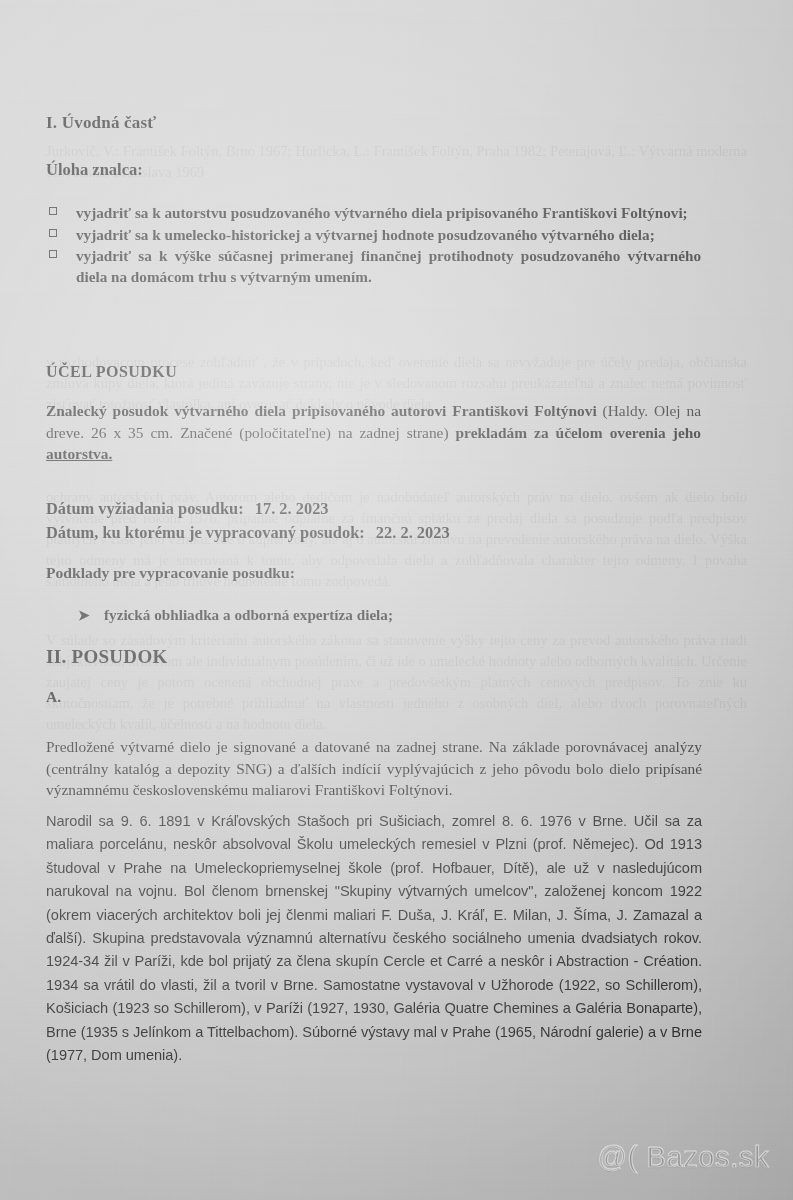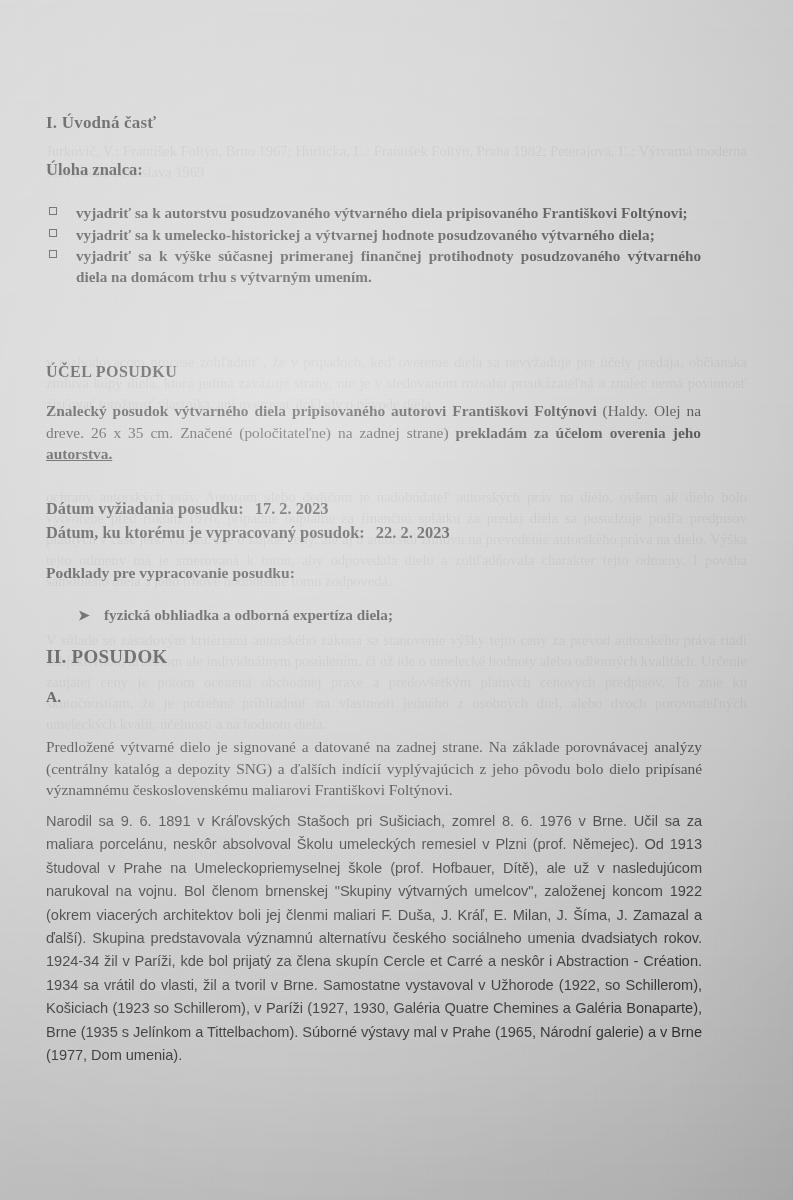--- a/index.html
+++ b/index.html
@@ -264,14 +264,15 @@
 
     <div class="blk para-serif" style="left:46px; top:736px; width:656px;">Predložené výtvarné dielo je signované a datované na zadnej strane. Na základe porovnávacej analýzy (centrálny katalóg a depozity SNG) a ďalších indícií vyplývajúcich z jeho pôvodu bolo dielo pripísané významnému československému maliarovi Františkovi Foltýnovi.</div>
 
     <div class="blk para-sans" style="left:46px; top:810px; width:656px;">Narodil sa 9. 6. 1891 v Kráľovských Stašoch pri Sušiciach, zomrel 8. 6. 1976 v Brne. Učil sa za maliara porcelánu, neskôr absolvoval Školu umeleckých remesiel v Plzni (prof. Němejec). Od 1913 študoval v Prahe na Umeleckopriemyselnej škole (prof. Hofbauer, Dítě), ale už v nasledujúcom narukoval na vojnu. Bol členom brnenskej "Skupiny výtvarných umelcov", založenej koncom 1922 (okrem viacerých architektov boli jej členmi maliari F. Duša, J. Kráľ, E. Milan, J. Šíma, J. Zamazal a ďalší). Skupina predstavovala významnú alternatívu českého sociálneho umenia dvadsiatych rokov. 1924-34 žil v Paríži, kde bol prijatý za člena skupín Cercle et Carré a neskôr i Abstraction - Création. 1934 sa vrátil do vlasti, žil a tvoril v Brne. Samostatne vystavoval v Užhorode (1922, so Schillerom), Košiciach (1923 so Schillerom), v Paríži (1927, 1930, Galéria Quatre Chemines a Galéria Bonaparte), Brne (1935 s Jelínkom a Tittelbachom). Súborné výstavy mal v Prahe (1965, Národní galerie) a v Brne (1977, Dom umenia).</div>
 
   </div>
 
   <div class="page-light"></div>
   <div class="page-grain"></div>
 
+  <div class="watermark">@( Bazos.sk</div>
 
 </div>
 
 </body></html>

